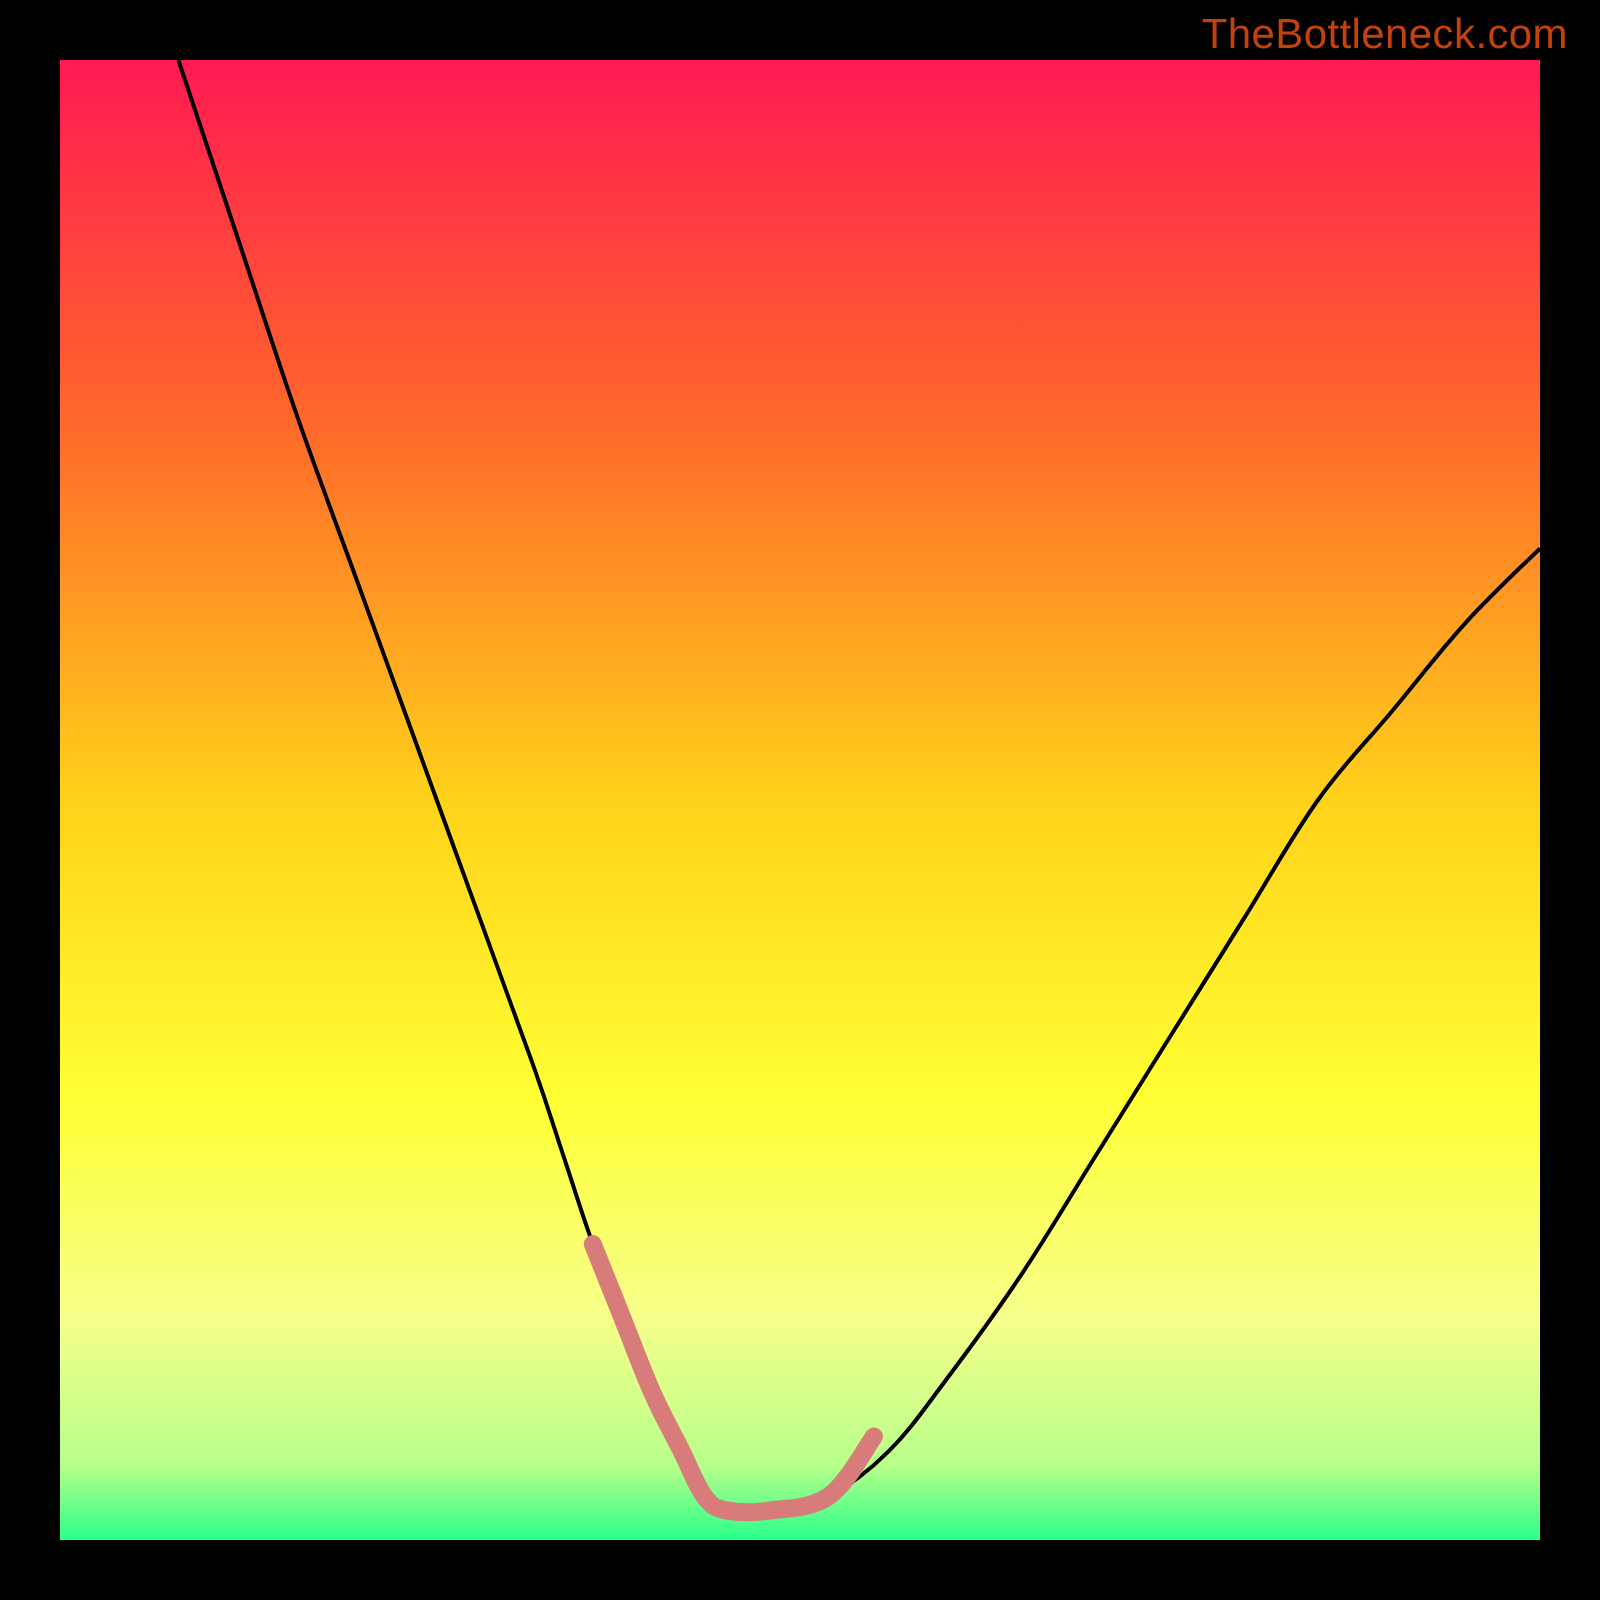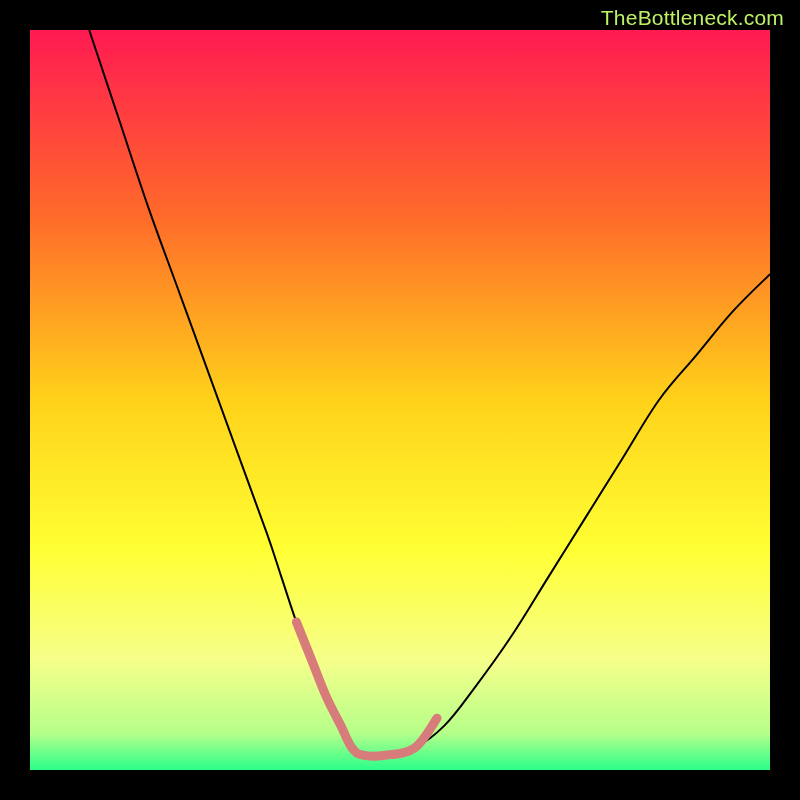--- a/index.html
+++ b/index.html
@@ -21,21 +21,21 @@
   }
   .frame svg {
     display: block;
     width: 100%;
     height: 100%;
   }
   .watermark {
     position: absolute;
     top: 6px;
     right: 16px;
-    color: #bef264;
+    color: #c2410c;
     font-size: 21px;
     font-family: Arial, Helvetica, sans-serif;
     letter-spacing: 0.2px;
     text-align: center;
   }
 </style>
 </head>
 <body>
 
 <div class="frame">

